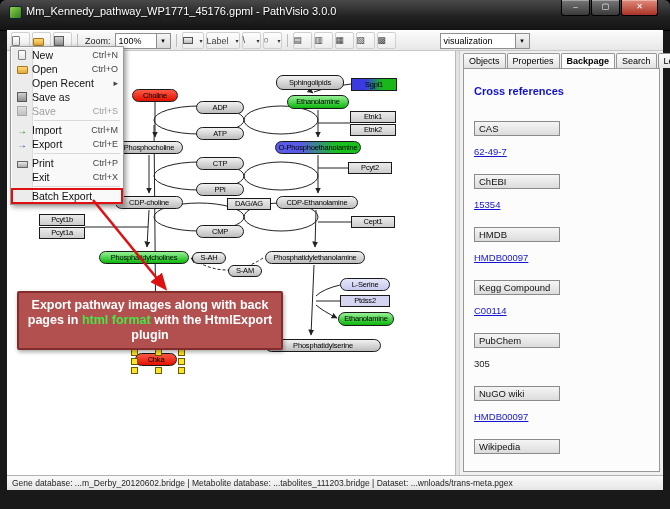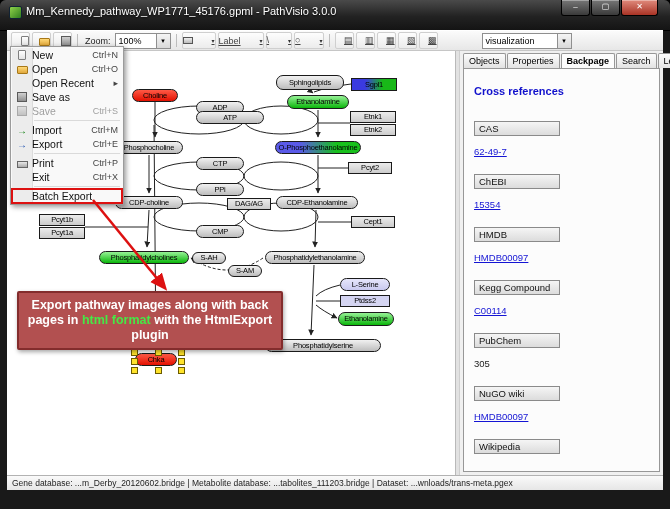--- a/index.html
+++ b/index.html
@@ -17,22 +17,22 @@
         text-align:center;border-radius:0 0 3px 3px;box-shadow:inset 0 1px 0 rgba(255,255,255,.35);}
   .wbtn.close{width:35px;background:linear-gradient(#e08a7c,#a93325);}
   
   .client{position:absolute;left:7px;right:7px;top:30px;bottom:19px;background:#f0f0f0;
           display:flex;flex-direction:column;}
   .menubar{height:15px;display:flex;align-items:center;padding-left:4px;font-size:11px;background:#f0f0f0;}
   .menu-item{padding:0 7px;height:15px;line-height:15px;}
   .menu-item.open{background:#dcebf7;outline:1px solid #9cbad6;}
   .toolbar{height:19px;display:flex;align-items:center;padding:0 4px;gap:2px;font-size:9px;
            background:linear-gradient(#fbfbfb,#e7e7e7);border-bottom:1px solid #c6c6c6;border-top:1px solid #fff;}
-  .tbtn{height:15px;min-width:17px;display:flex;align-items:center;justify-content:flex-end;gap:19px;
-        border:1px solid #cfcfcf;border-radius:2px;background:linear-gradient(#fdfdfd,#ececec);color:#444;text-decoration:underline;}
+  .tbtn{height:15px;min-width:17px;display:flex;align-items:center;justify-content:space-between;gap:7px;
+        border:1px solid #cfcfcf;border-radius:2px;background:linear-gradient(#fdfdfd,#ececec);color:#444;}
   .tbtn .da{font-size:6px;color:#333;}
   .tsep{width:1px;height:13px;background:#bdbdbd;margin:0 3px;}
   .tlabel{color:#222;margin:0 2px;}
   .combo{display:flex;align-items:center;background:#fff;border:1px solid #8f8f8f;height:14px;font-size:9px;}
   .combo .val{padding:0 3px;white-space:nowrap;}
   .combo .da{width:13px;align-self:stretch;background:linear-gradient(#f5f5f5,#d9d9d9);
              border-left:1px solid #8f8f8f;text-align:center;font-size:7px;line-height:13px;}
   .glyph{font-size:9px;line-height:9px;}
   
   .ic{display:inline-block;box-sizing:border-box;}
@@ -207,21 +207,21 @@
             <path d="M309,254 Q316,260 330,267" class="edge arrow" marker-end="url(#arrowhead)"></path>
             <path d="M256,207 Q220,231 184,207" class="edge arrow dashed" marker-end="url(#arrowhead)"></path>
           </svg>
       <div class="pnode " style="left: 269px; top: 24px; width: 68px; height: 15px; line-height: 13px;">Sphingolipids</div>
           <div class="pnode grad-rect" style="left: 344px; top: 27px; width: 46px; height: 13px; line-height: 11px;">Sgpl1</div>
           <div class="pnode met-red" style="left: 125px; top: 38px; width: 46px; height: 13px; line-height: 11px;">Choline</div>
           <div class="pnode met-green" style="left: 280px; top: 44px; width: 62px; height: 14px; line-height: 12px;">Ethanolamine</div>
           <div class="pnode " style="left: 189px; top: 50px; width: 48px; height: 13px; line-height: 11px;">ADP</div>
           <div class="pnode gene" style="left: 343px; top: 60px; width: 46px; height: 12px; line-height: 10px;">Etnk1</div>
           <div class="pnode gene" style="left: 343px; top: 73px; width: 46px; height: 12px; line-height: 10px;">Etnk2</div>
-          <div class="pnode " style="left: 189px; top: 60px; width: 68px; height: 13px; line-height: 11px;">ATP</div>
+          <div class="pnode " style="left: 189px; top: 76px; width: 48px; height: 13px; line-height: 11px;">ATP</div>
           <div class="pnode " style="left: 108px; top: 90px; width: 68px; height: 13px; line-height: 11px;">Phosphocholine</div>
           <div class="pnode grad-round" style="left: 268px; top: 90px; width: 86px; height: 13px; line-height: 11px;">O-Phosphoethanolamine</div>
           <div class="pnode " style="left: 189px; top: 106px; width: 48px; height: 13px; line-height: 11px;">CTP</div>
           <div class="pnode gene" style="left: 341px; top: 111px; width: 44px; height: 12px; line-height: 10px;">Pcyt2</div>
           <div class="pnode " style="left: 189px; top: 132px; width: 48px; height: 13px; line-height: 11px;">PPi</div>
           <div class="pnode " style="left: 108px; top: 145px; width: 68px; height: 13px; line-height: 11px;">CDP-choline</div>
           <div class="pnode gene" style="left: 220px; top: 147px; width: 44px; height: 12px; line-height: 10px;">DAG/AG</div>
           <div class="pnode " style="left: 269px; top: 145px; width: 82px; height: 13px; line-height: 11px;">CDP-Ethanolamine</div>
           <div class="pnode gene" style="left: 344px; top: 165px; width: 44px; height: 12px; line-height: 10px;">Cept1</div>
           <div class="pnode " style="left: 189px; top: 174px; width: 48px; height: 13px; line-height: 11px;">CMP</div>

